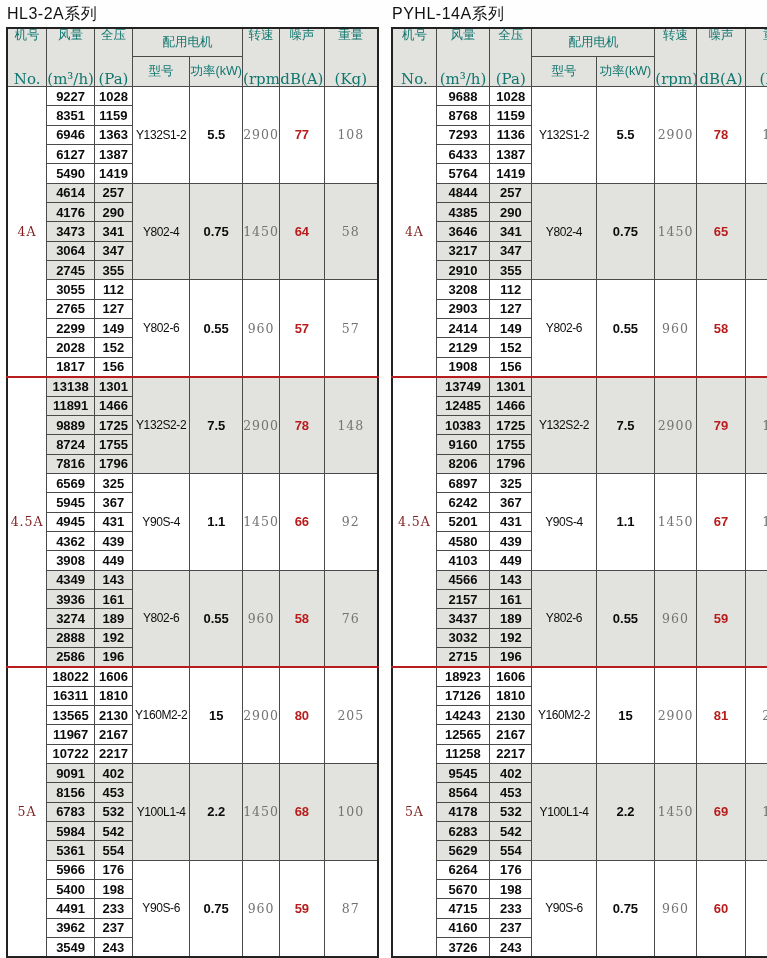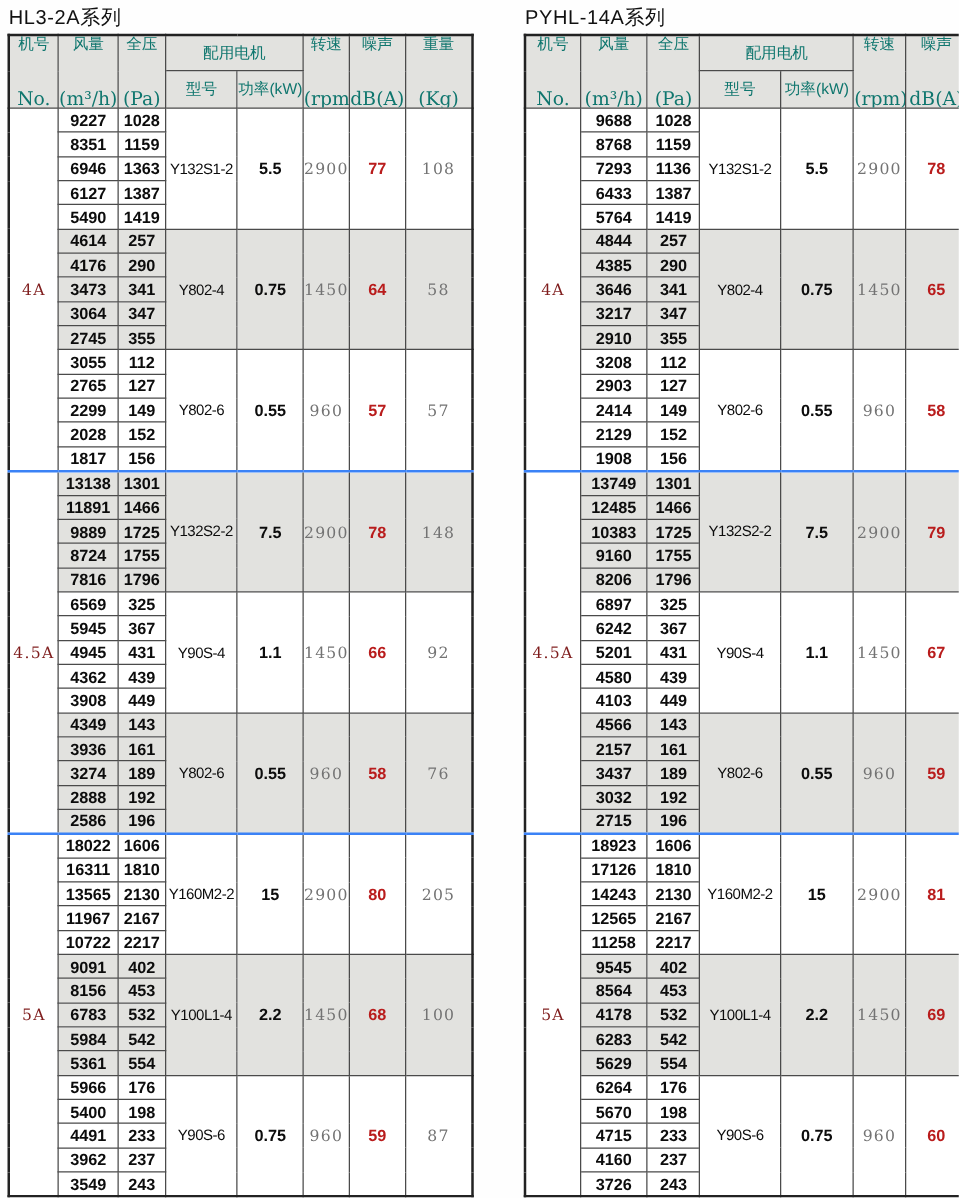--- a/index.html
+++ b/index.html
@@ -1,38 +1,38 @@
 <!DOCTYPE html>
 <html><head>
 <meta charset="utf-8">
 <style>
   html,body{margin:0;padding:0;}
   body{width:767px;height:958px;background:#fefefe;font-family:"Liberation Sans",sans-serif;}
-  .page{box-sizing:border-box;width:767px;height:958px;padding:3px 0 0 6px;display:flex;gap:40px;align-items:flex-start;}
+  .page{box-sizing:border-box;width:767px;height:958px;padding:3px 0 0 6px;display:flex;gap:12px;align-items:flex-start;}
   .series{flex:none;}
   .series.left{width:373px;}
   .series.right{width:416px;}
   .title{font-size:16px;color:#111;letter-spacing:0.5px;margin:1px 0 4px 1px;height:19px;}
   table{border-collapse:collapse;table-layout:fixed;width:100%;border:2px solid #222;background:#fff;}
   th,td{border:1px solid #4a4a4a;text-align:center;vertical-align:middle;padding:0;overflow:hidden;white-space:nowrap;}
   thead th{background:#e2e2df;font-weight:normal;font-size:12.5px;color:#0f766e;}
   thead tr.h1{height:20px;}
   thead tr.h2{height:21px;}
   thead .h-line{display:block;line-height:13px;}
   thead .sub{font-size:15px;font-family:"DejaVu Serif",serif;margin-top:31px;}
   tbody tr{height:19.35px;}
   tbody td{font-size:13px;}
   .shaded td{background:#e2e2df;}
   td.num{font-weight:bold;color:#0c0c0c;}
   td.model{font-weight:normal;color:#0c0c0c;font-size:12px;letter-spacing:-0.4px;}
   td.power{font-weight:bold;color:#0c0c0c;}
   td.noise{font-weight:bold;color:#b91c1c;}
   td.light{font-family:"DejaVu Serif",serif;font-weight:normal;color:#737373;letter-spacing:1px;font-size:12.5px;}
   tbody td.machine{background:#fff;font-family:"DejaVu Serif",serif;color:#7f1d1d;letter-spacing:1px;font-size:12.5px;}
-  tr.section-start td{border-top:2px solid #3b82f6;}
+  tr.section-start td{border-top:2px solid #b91c1c;}
 </style>
 </head>
 <body>
 
 <div class="page">
 
   <div class="series left">
     <div class="title">HL3-2A系列</div>
     <table>
       <colgroup>

